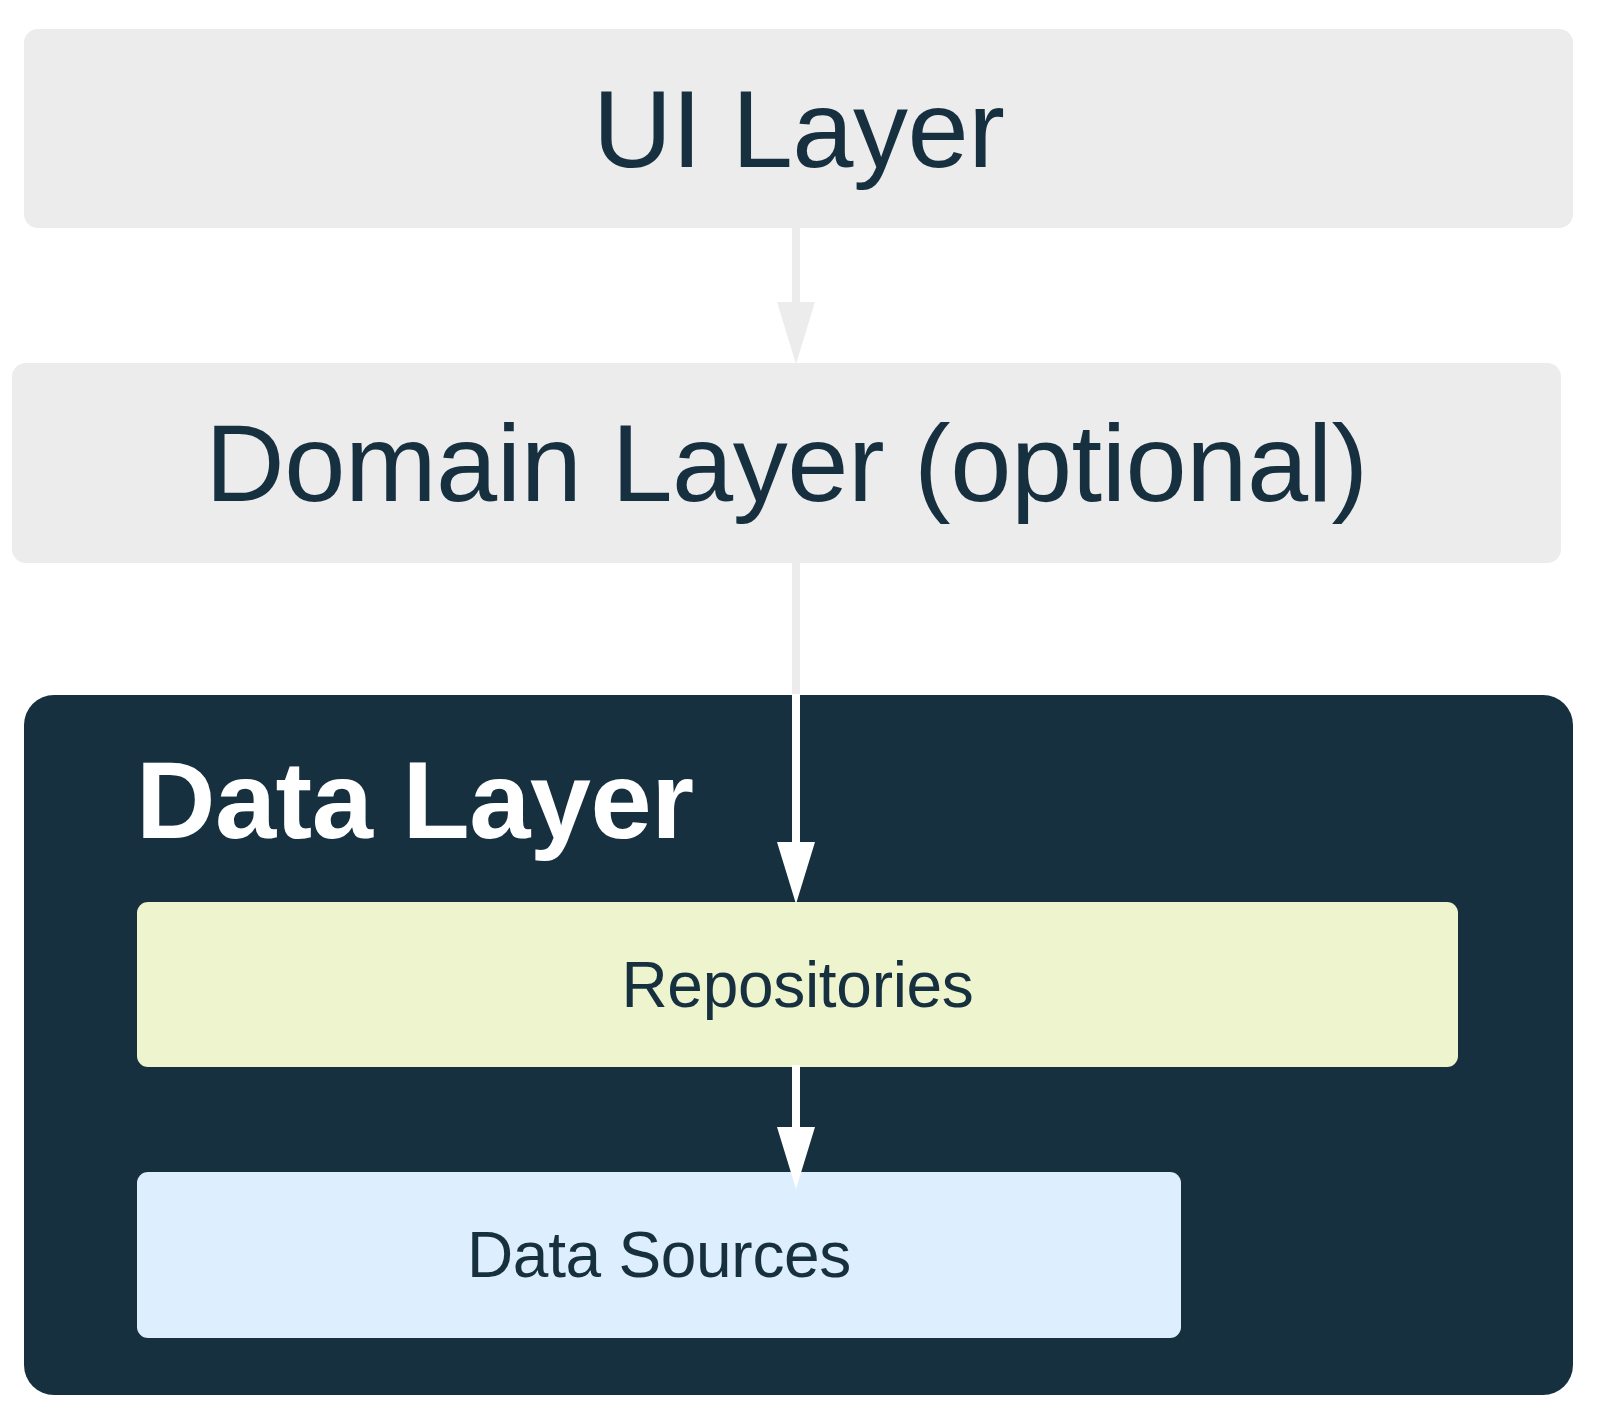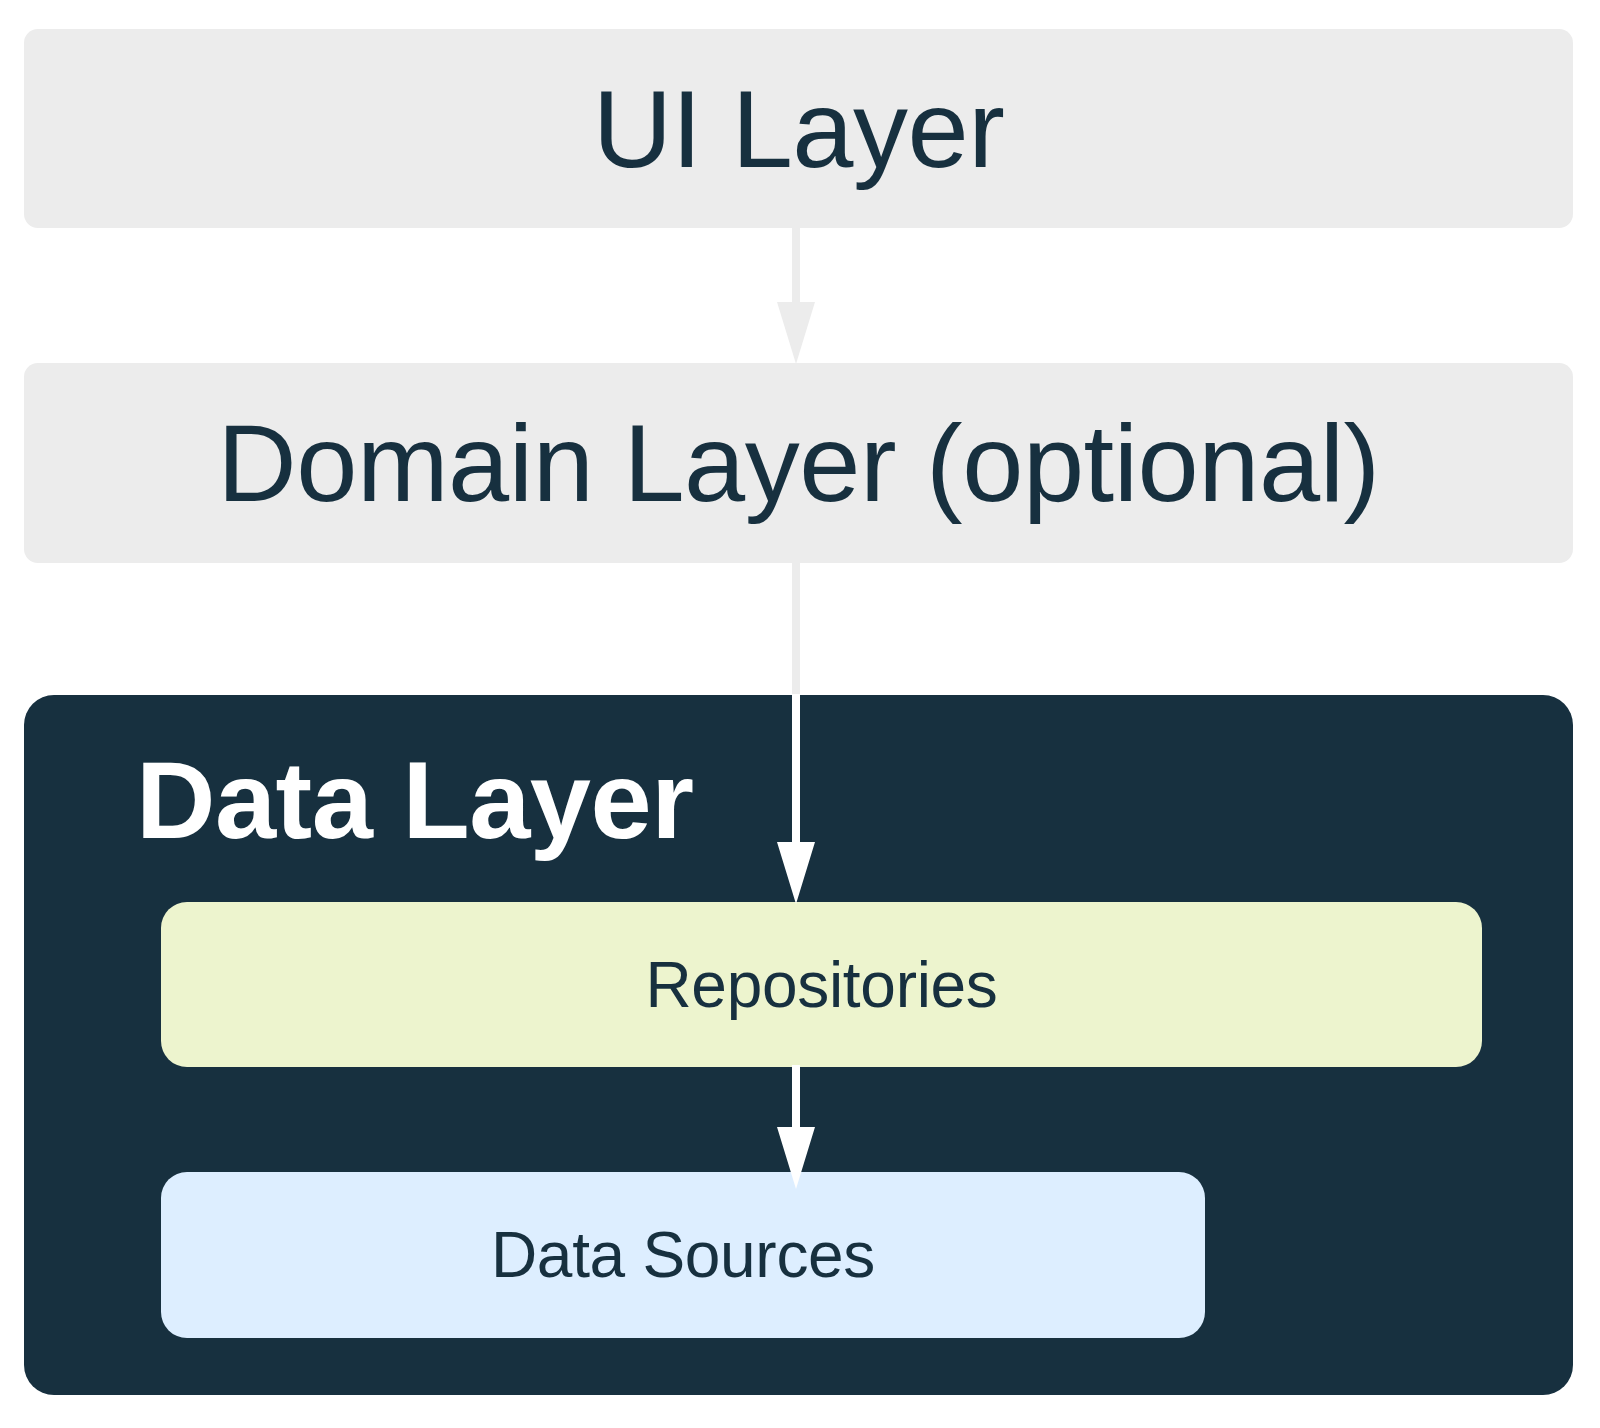--- a/index.html
+++ b/index.html
@@ -46,21 +46,21 @@
     height: 199px;
     background: #ececec;
   }
   #ui-layer .layer-label {
     font-size: 110px;
     color: #17303f;
   }
 
   
   #domain-layer {
-    left: 24px;
+    left: 12px;
     top: 363px;
     width: 1549px;
     height: 200px;
     background: #ececec;
   }
   #domain-layer .layer-label {
     font-size: 110px;
     color: #17303f;
   }
 
@@ -85,26 +85,25 @@
     letter-spacing: -0.5px;
     white-space: nowrap;
     z-index: 4;
     font-weight: bold;
   }
 
   
   .inner-box {
     position: absolute;
     box-sizing: border-box;
-    border-radius: 26px;
+    border-radius: 11px;
     display: flex;
     align-items: center;
     justify-content: center;
     z-index: 3;
-    margin-left: 24px;
   }
   .inner-label {
     font-size: 64px;
     line-height: 1;
     color: #17303f;
     letter-spacing: -0.3px;
     white-space: nowrap;
   }
 
   #repositories-box {

